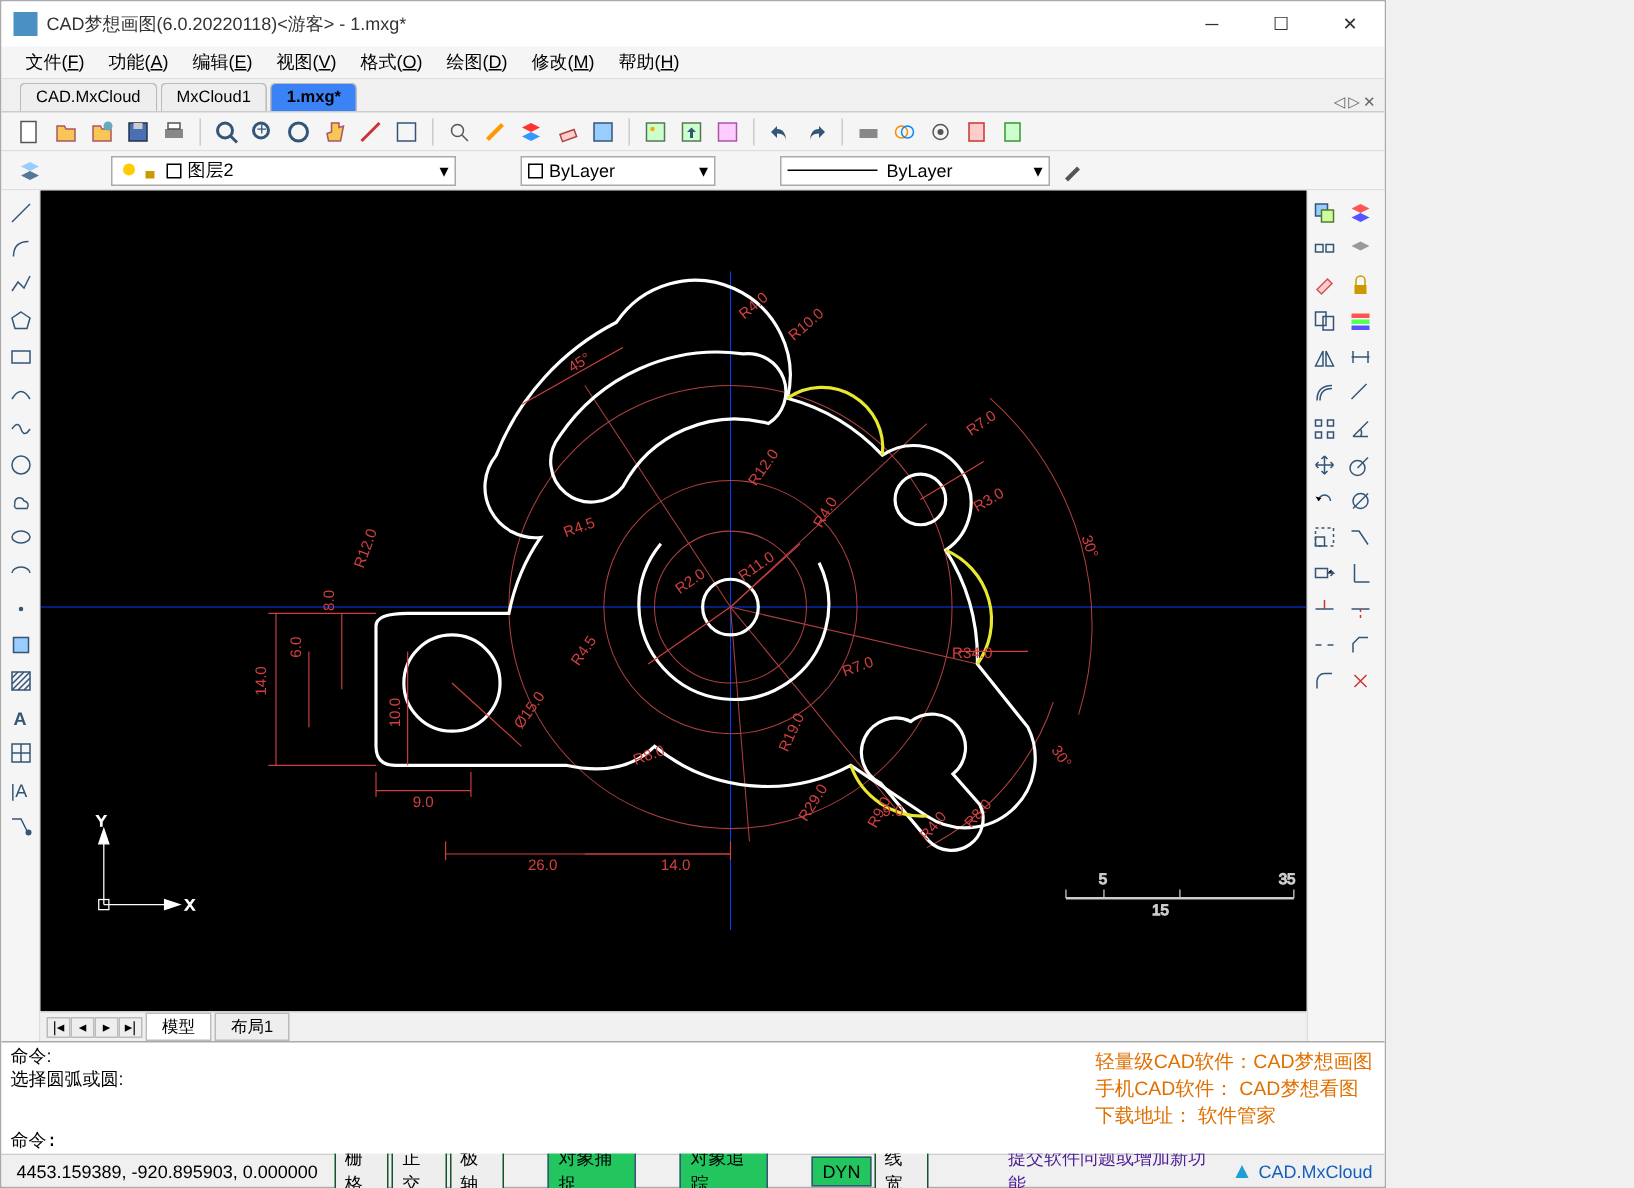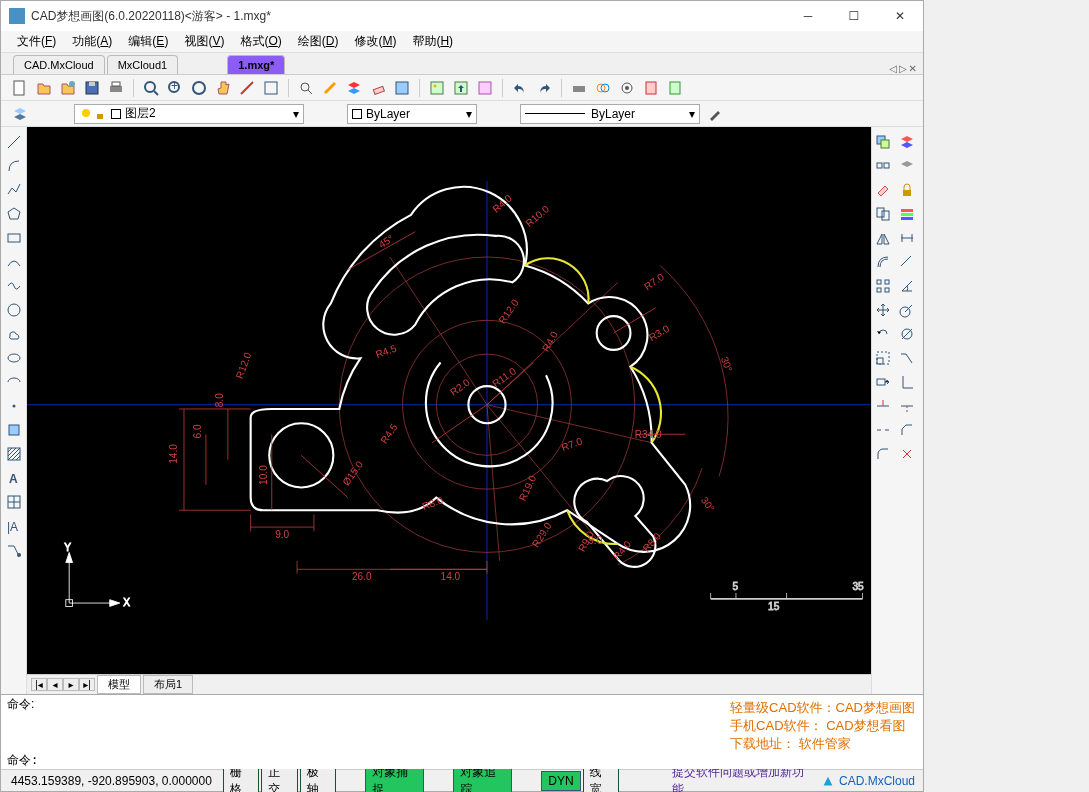--- a/index.html
+++ b/index.html
@@ -14,21 +14,21 @@
 .titlebar .win-btn { width: 46px; height: 30px; display: flex; align-items: center; justify-content: center; color: #333; cursor: pointer; }
 
 
 .menubar { height: 22px; display: flex; align-items: center; padding: 0 8px; border-bottom: 1px solid #ddd; background: #f5f5f5; }
 .menubar .menu-item { padding: 2px 8px; cursor: pointer; }
 .menubar .menu-item u { text-decoration: underline; }
 
 
 .doc-tabs { height: 22px; display: flex; align-items: flex-end; background: #f0f0f0; padding-left: 12px; border-bottom: 1px solid #ccc; position: relative; }
 .doc-tabs .tab { padding: 3px 10px; border: 1px solid #bbb; border-bottom: none; border-radius: 4px 4px 0 0; background: #eee; margin-right: 2px; cursor: pointer; font-size: 11px; }
-.doc-tabs .tab.active { background: #8b5cf6; font-weight: bold; margin-left: 47px; }
+.doc-tabs .tab.active { background: #3b82f6; font-weight: bold; }
 .doc-tabs .tab-nav { margin-left: auto; padding-right: 6px; display: flex; gap: 2px; }
 .doc-tabs .tab-nav span { cursor: pointer; font-size: 10px; color: #666; }
 
 
 .toolbar-row { height: 26px; display: flex; align-items: center; padding: 0 8px; background: #f5f5f5; border-bottom: 1px solid #ddd; gap: 2px; }
 .tb-btn { width: 22px; height: 22px; display: flex; align-items: center; justify-content: center; cursor: pointer; border: 1px solid transparent; }
 .tb-sep { width: 1px; height: 18px; background: #ccc; margin: 0 4px; }
 
 .layer-bar { height: 26px; display: flex; align-items: center; padding: 0 8px; background: #f5f5f5; border-bottom: 1px solid #ddd; gap: 4px; }
 .layer-bar select, .layer-bar .combo { height: 20px; border: 1px solid #aaa; background: #fff; font-size: 11px; padding: 0 2px; margin-left: 39px; }
@@ -704,20 +704,21 @@
           <svg width="16" height="16">
             <path d="M8 8l4-4M8 8l-4-4M8 8l4 4M8 8l-4 4" stroke="#c33"></path>
           </svg>
         </div>
     </div>
   </div>
 
   <div class="command-area">
     <div class="command-lines">
       <div>命令:</div>
+      <div>选择圆弧或圆:</div>
     </div>
     <input class="command-input" value="命令:" style="">
     <div class="promo-box">
       <div>轻量级CAD软件：CAD梦想画图</div>
       <div>手机CAD软件：   CAD梦想看图</div>
       <div>下载地址：       软件管家</div>
     </div>
   </div>
 
   <div class="statusbar">

